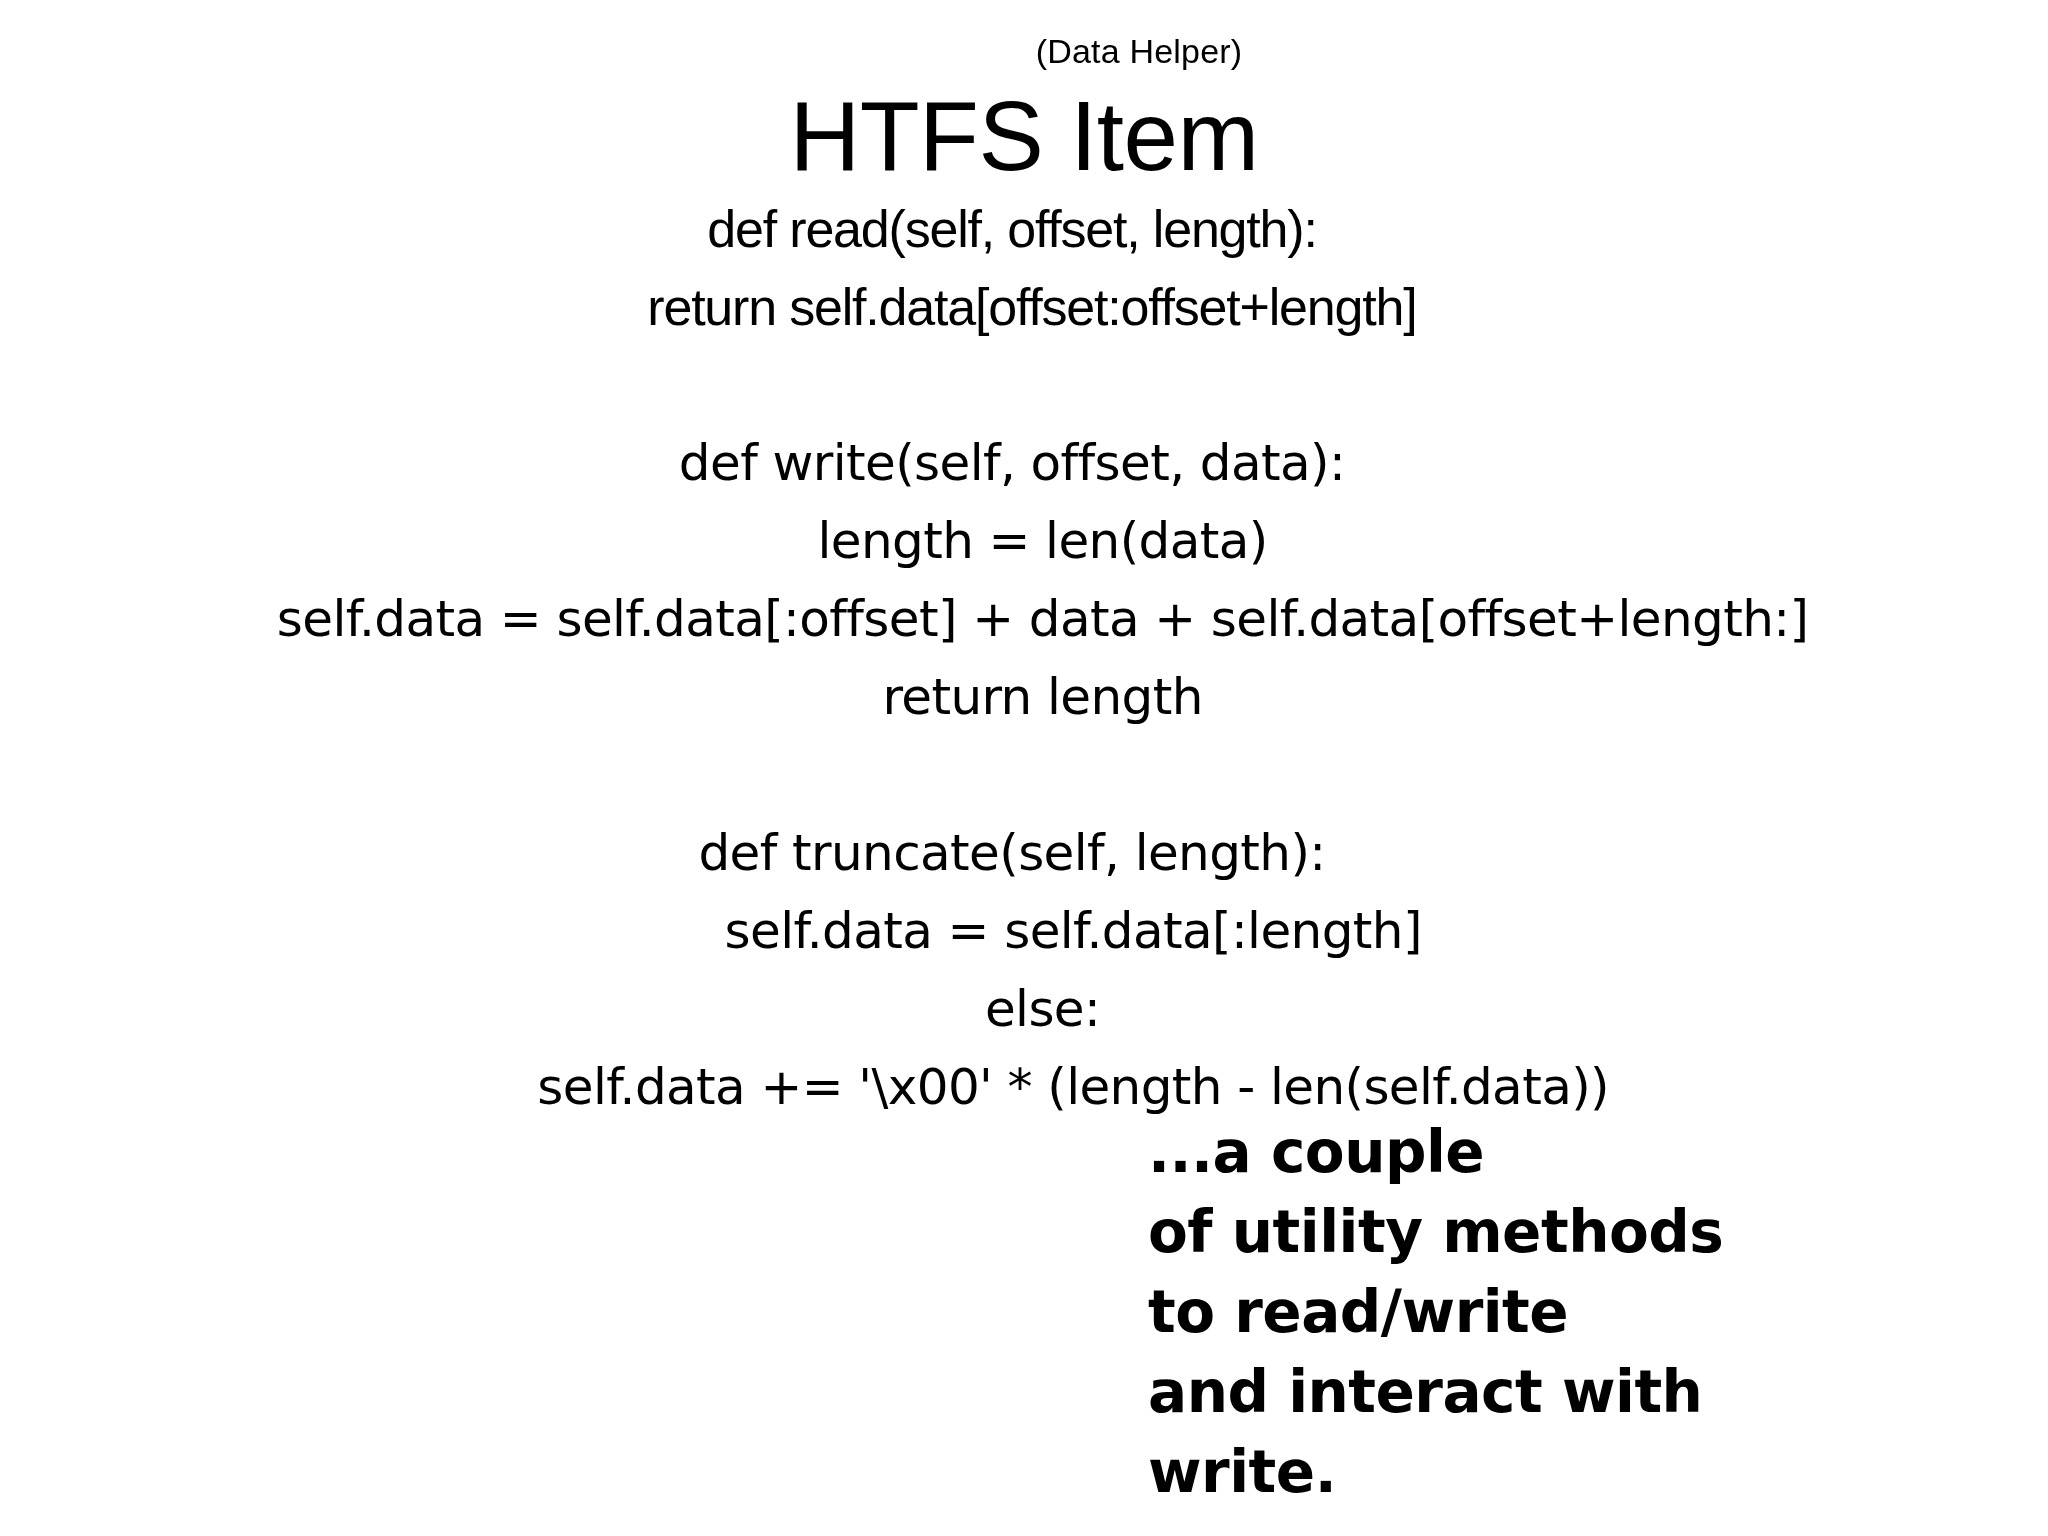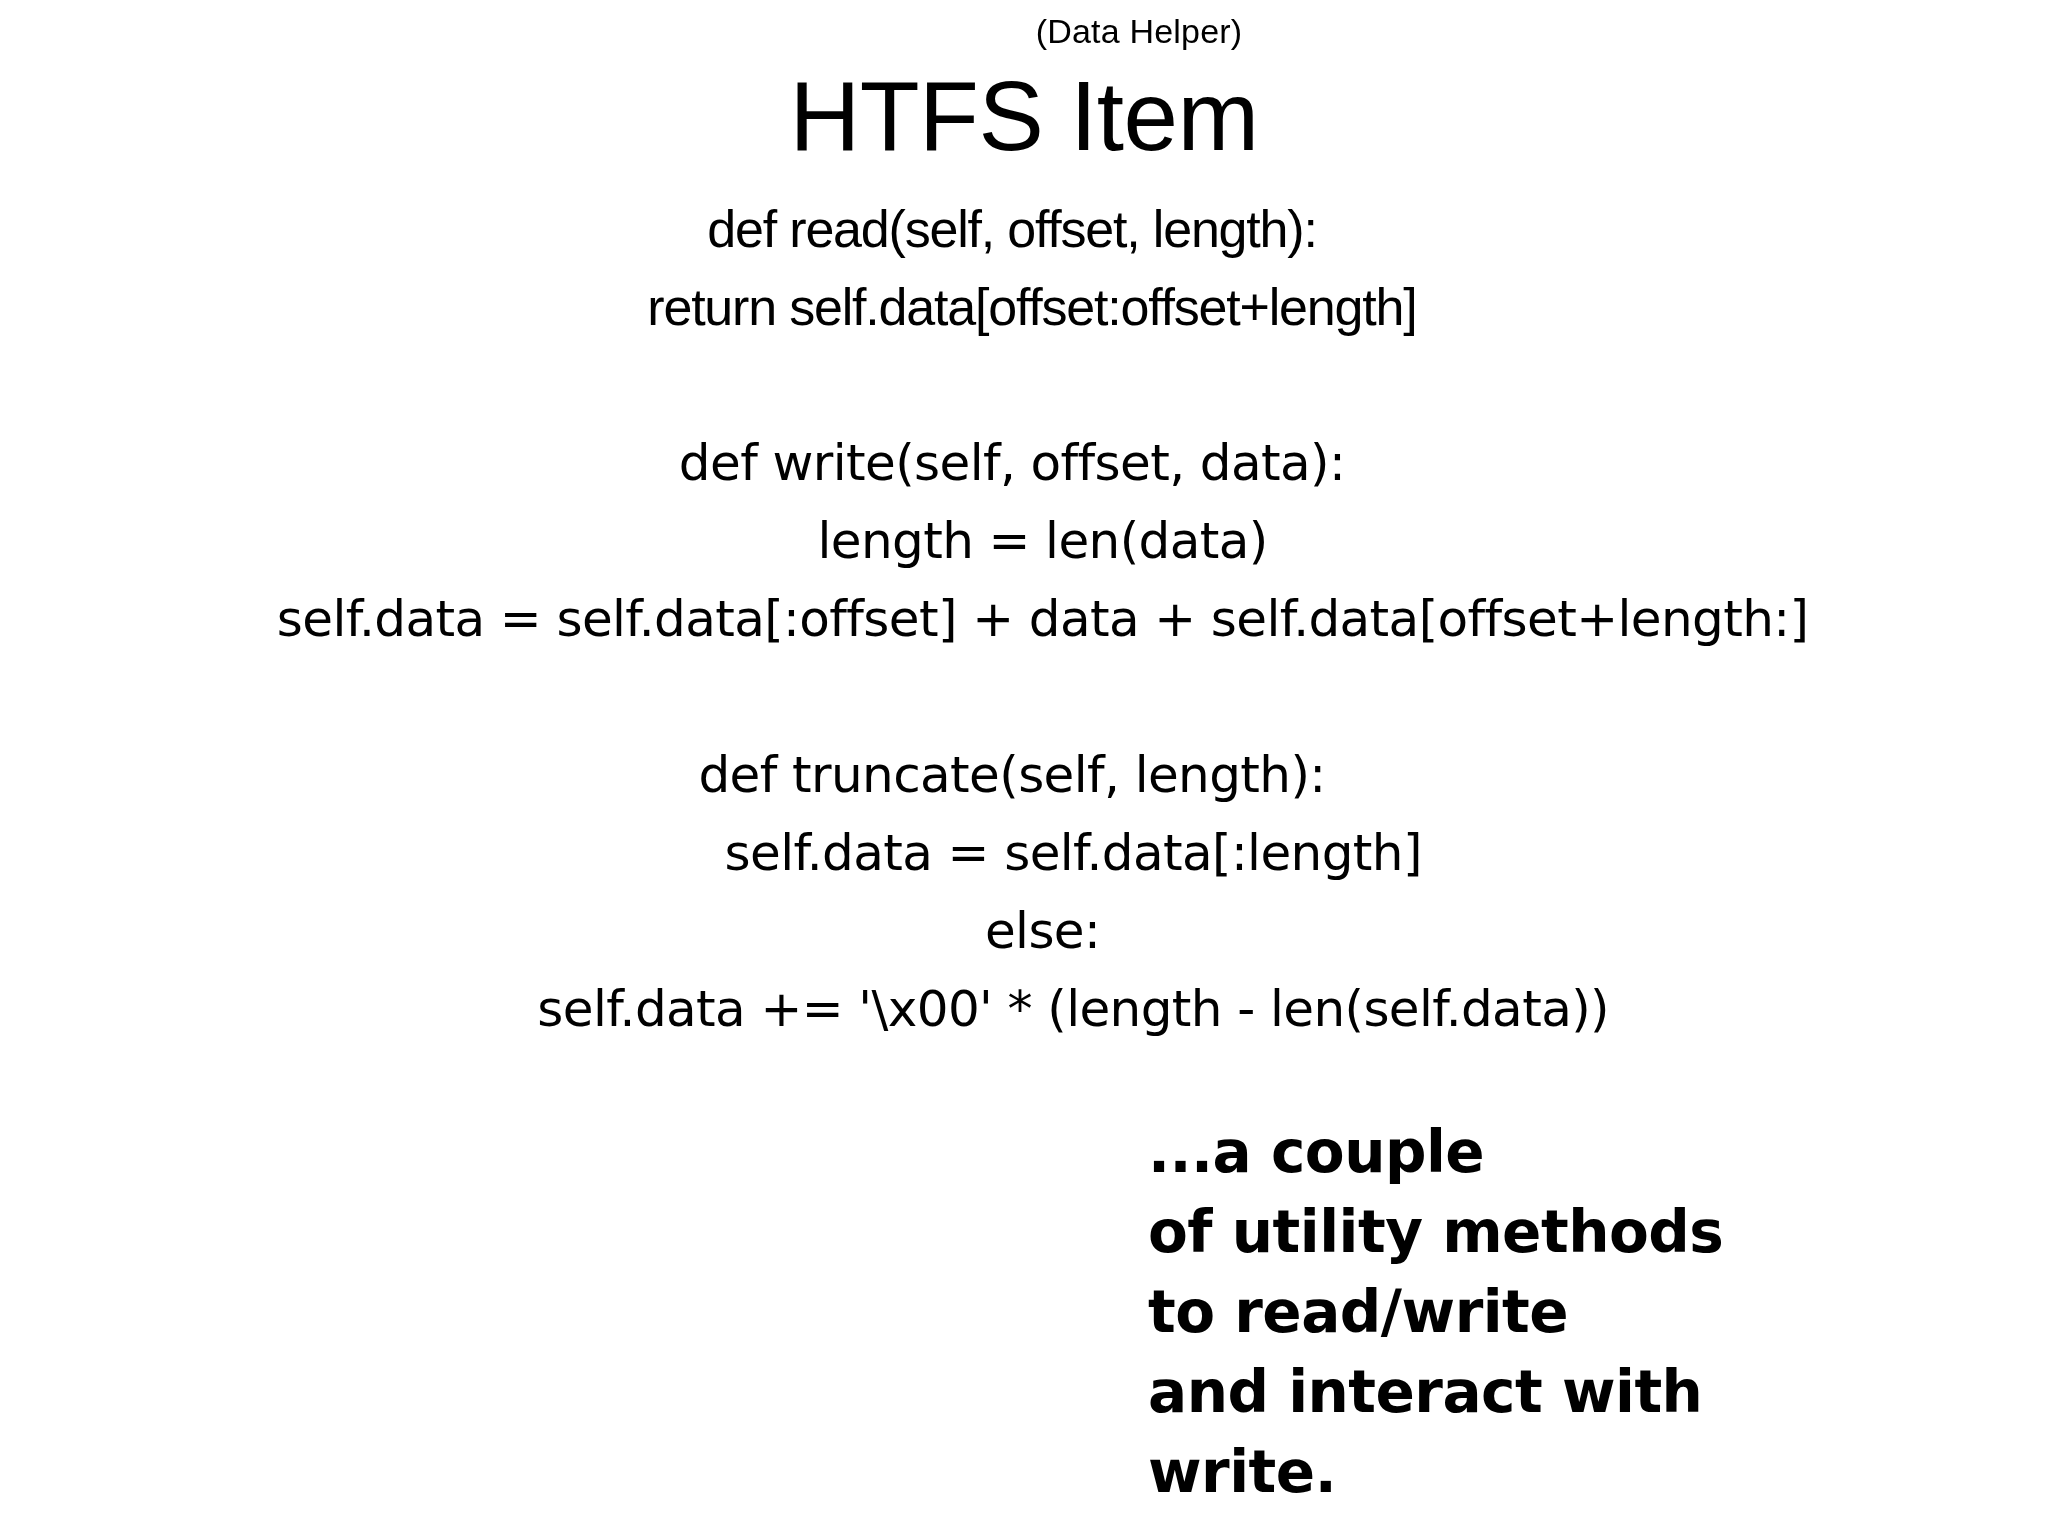--- a/index.html
+++ b/index.html
@@ -30,21 +30,21 @@
     left: 0;
     width: 2048px;
     text-align: center;
   }
   .subtitle {
     font-family: "Liberation Sans", sans-serif;
     font-size: 34px;
     font-weight: 400;
     letter-spacing: 0.2px;
     line-height: 1;
-    padding-top: 14px;
+    padding-top: 34px;
     margin-left: 230px;
     color: #000000;
   }
   .title {
     font-family: "Liberation Sans", sans-serif;
     font-size: 98px;
     font-weight: 400;
     line-height: 1.05;
     margin-top: 17px;
     letter-spacing: -0.5px;
@@ -108,20 +108,21 @@
     <div class="title">HTFS Item</div>
   </div>
 
   <div class="code-block">
     <div class="code-line alt">def read(self, offset, length):</div>
     <div class="code-line alt">   return self.data[offset:offset+length]</div>
     <div class="code-line blank"></div>
     <div class="code-line">def write(self, offset, data):</div>
     <div class="code-line">    length = len(data)</div>
     <div class="code-line">    self.data = self.data[:offset] + data + self.data[offset+length:]</div>
+    <div class="code-line">    return length</div>
     <div class="code-line blank"></div>
     <div class="code-line">def truncate(self, length):</div>
     <div class="code-line">        self.data = self.data[:length]</div>
     <div class="code-line">    else:</div>
     <div class="code-line">        self.data += '\x00' * (length - len(self.data))</div>
   </div>
 
   <div class="annotation">
     <span class="ann-line">...a couple</span>
     <span class="ann-line">of utility methods</span>

